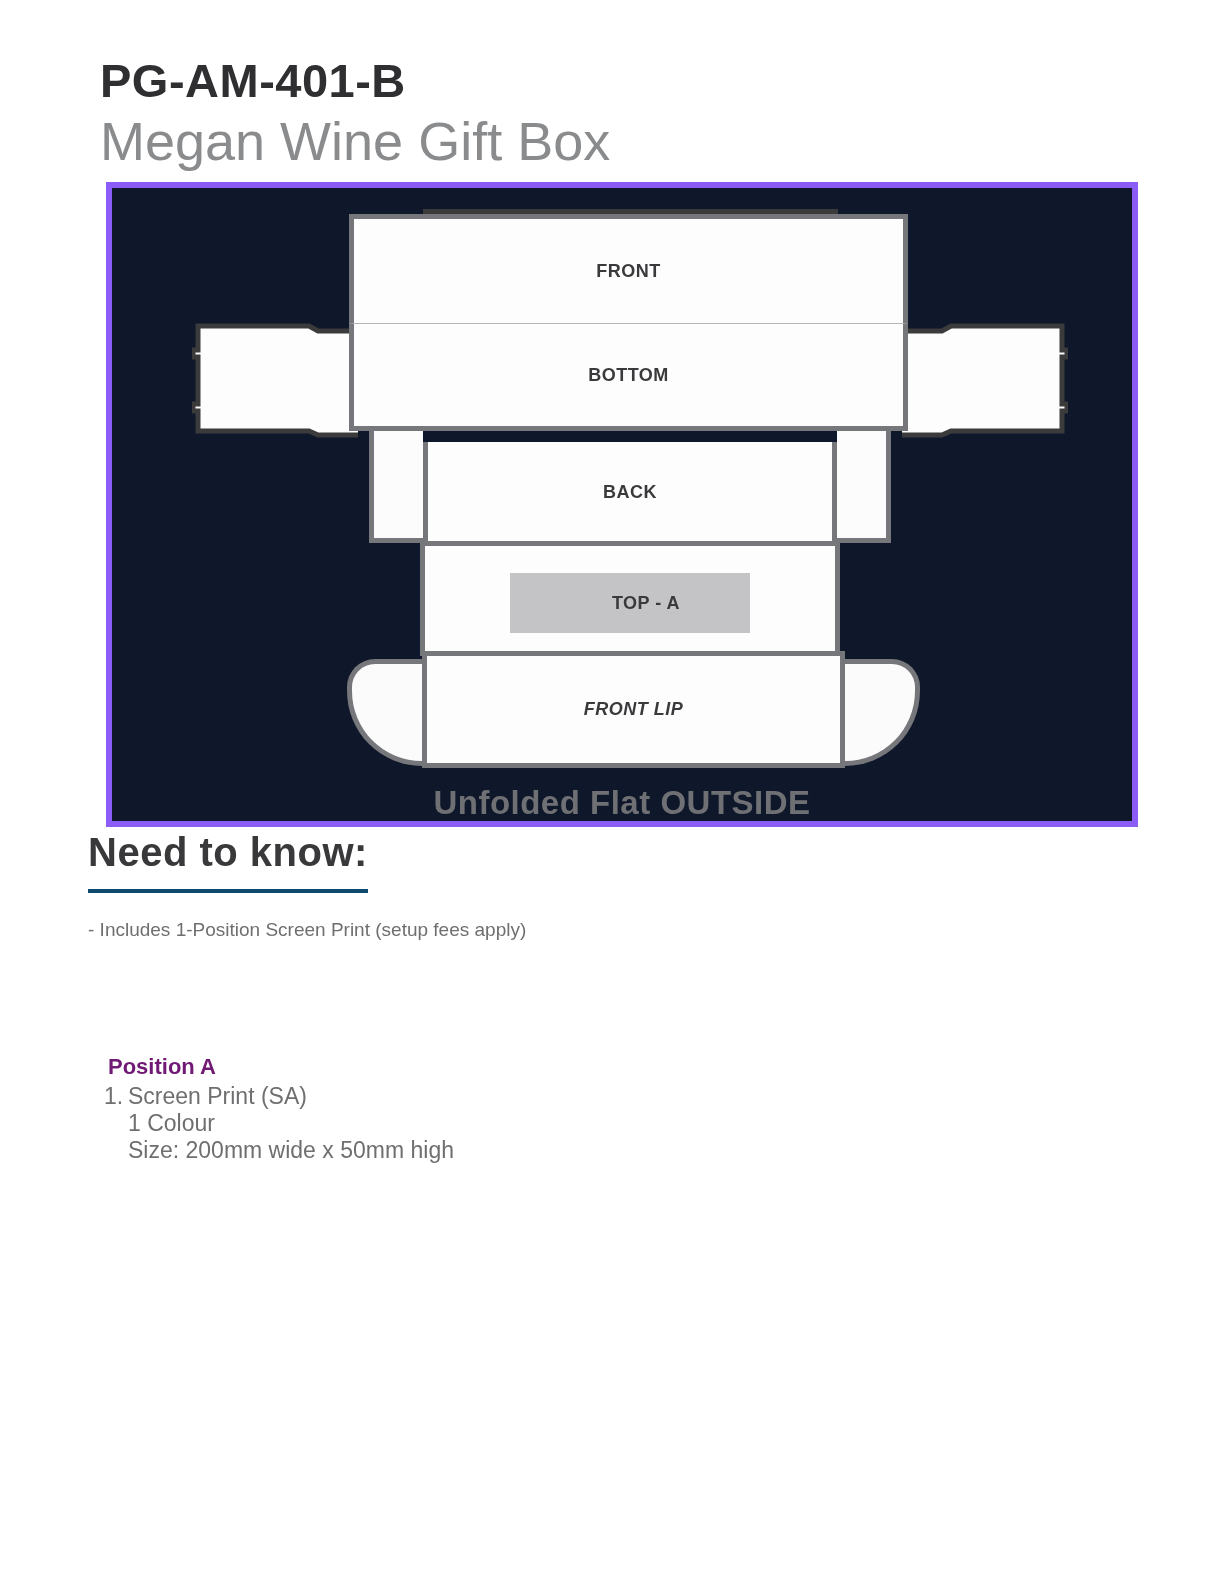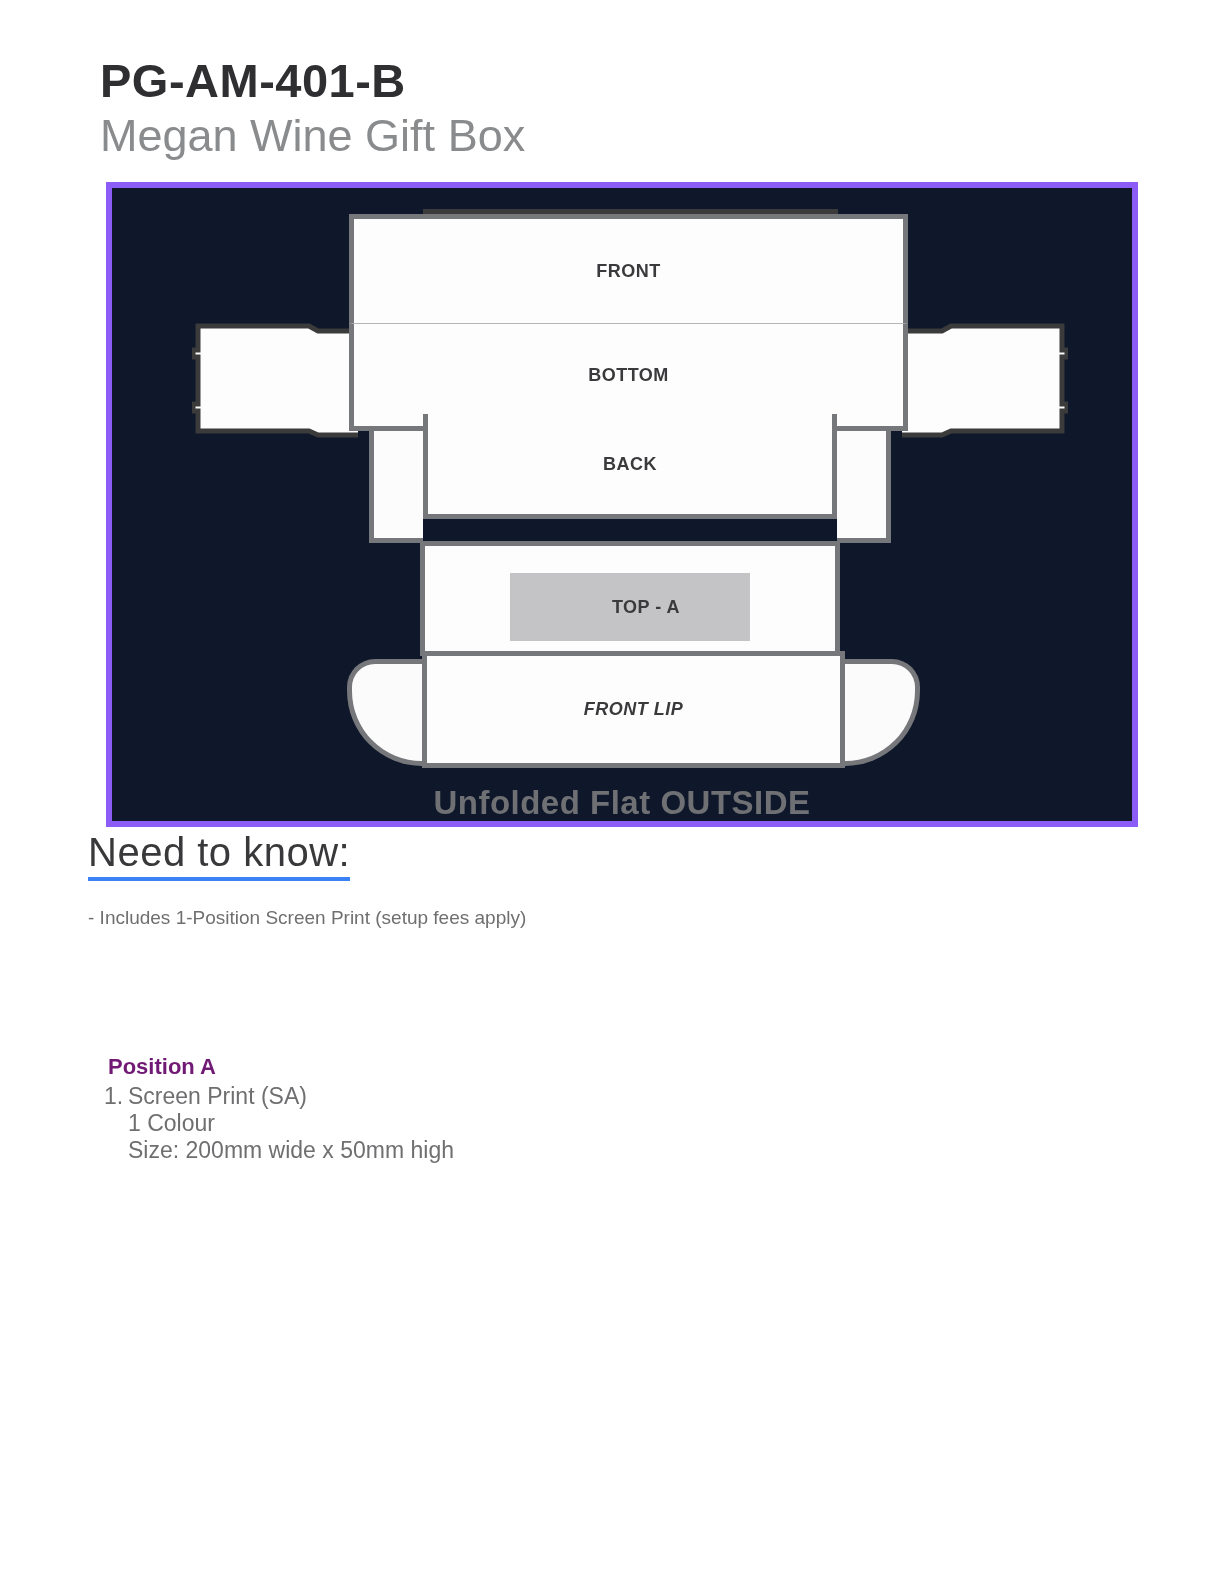--- a/index.html
+++ b/index.html
@@ -13,21 +13,21 @@
   }
   .abs { position: absolute; }
 
   
   .header { left: 100px; top: 54px; }
   .code-title {
     font-size: 47px; font-weight: bold; color: #2f2f31;
     letter-spacing: 0.5px; line-height: 1.15;
   }
   .product-subtitle {
-    font-size: 45px; font-weight: normal; color: #8a8b8d;
+    font-size: 54px; font-weight: normal; color: #8a8b8d;
     line-height: 1.15; margin-top: 2px;
   }
 
   
   .frame {
     left: 106px; top: 182px; width: 1032px; height: 645px;
     border: 6px solid #8b5cf6; background: #0f172a;
   }
   .panel {
     background: #fdfdfe; z-index: 2;
@@ -53,29 +53,29 @@
   .flap-left-svg  { left: 80px;  top: 131px; }
   .flap-right-svg { left: 790px; top: 131px; }
 
   .back-wing {
     background: #fcfcfd; z-index: 1; top: 243px; width: 54px; height: 112px;
     border-style: solid; border-color: #76777a;
   }
   .back-wing-left  { left: 257px; border-width: 0 0 5px 5px; }
   .back-wing-right { left: 725px; border-width: 0 5px 5px 0; }
   .panel-back {
-    left: 311px; top: 226px; width: 414px; height: 105px;
+    left: 311px; top: 254px; width: 414px; height: 105px;
     border-style: solid; border-width: 0 5px 5px 5px; border-color: #76777a;
   }
   .panel-top {
     left: 308px; top: 353px; width: 420px; height: 115px;
     border: 5px solid #76777a;
   }
   .print-area {
-    left: 398px; top: 385px; width: 240px; height: 68px;
+    left: 398px; top: 385px; width: 240px; height: 60px;
     background: #c4c4c6; z-index: 3;
     display: flex; align-items: center; justify-content: center; padding-left: 32px;
   }
   .lip-flap {
     background: #fbfbfc; z-index: 1; top: 471px; width: 86px; height: 107px;
     border-style: solid; border-color: #76777a;
   }
   .lip-flap-left  { left: 235px; border-width: 5px 0 5px 5px; border-radius: 28px 0 0 75px; }
   .lip-flap-right { left: 722px; border-width: 5px 5px 5px 0; border-radius: 0 28px 75px 0; }
   .panel-front-lip {
@@ -86,22 +86,22 @@
   .diagram-caption {
     left: 0; top: 596px; width: 100%;
     text-align: center; font-size: 33px; font-weight: bold; color: #6f7073;
     letter-spacing: 0.5px;
   }
 
   
   .need-block { left: 88px; top: 830px; }
   .section-heading {
     display: inline-block;
-    font-size: 40px; font-weight: normal; color: #39393b;
-    border-bottom: 4px solid #3b82f6; padding-bottom: 3px;
+    font-size: 40px; font-weight: bold; color: #39393b;
+    border-bottom: 4px solid #0c4a6e; padding-bottom: 15px;
     letter-spacing: 0.5px; line-height: 1.1;
   }
   .body-line { font-size: 19px; color: #6f6f71; margin-top: 26px; }
 
   
   .branding-block { left: 88px; top: 1038px; }
   .position-label { font-size: 22px; font-weight: bold; color: #701a75; margin-top: 16px; margin-left: 20px; }
   .brand-item { display: flex; margin-left: 16px; margin-top: 3px; }
   .brand-item-number { font-size: 23px; color: #6f6f71; width: 24px; line-height: 27px; }
   .brand-item-lines { font-size: 23px; color: #6f6f71; line-height: 27px; }

